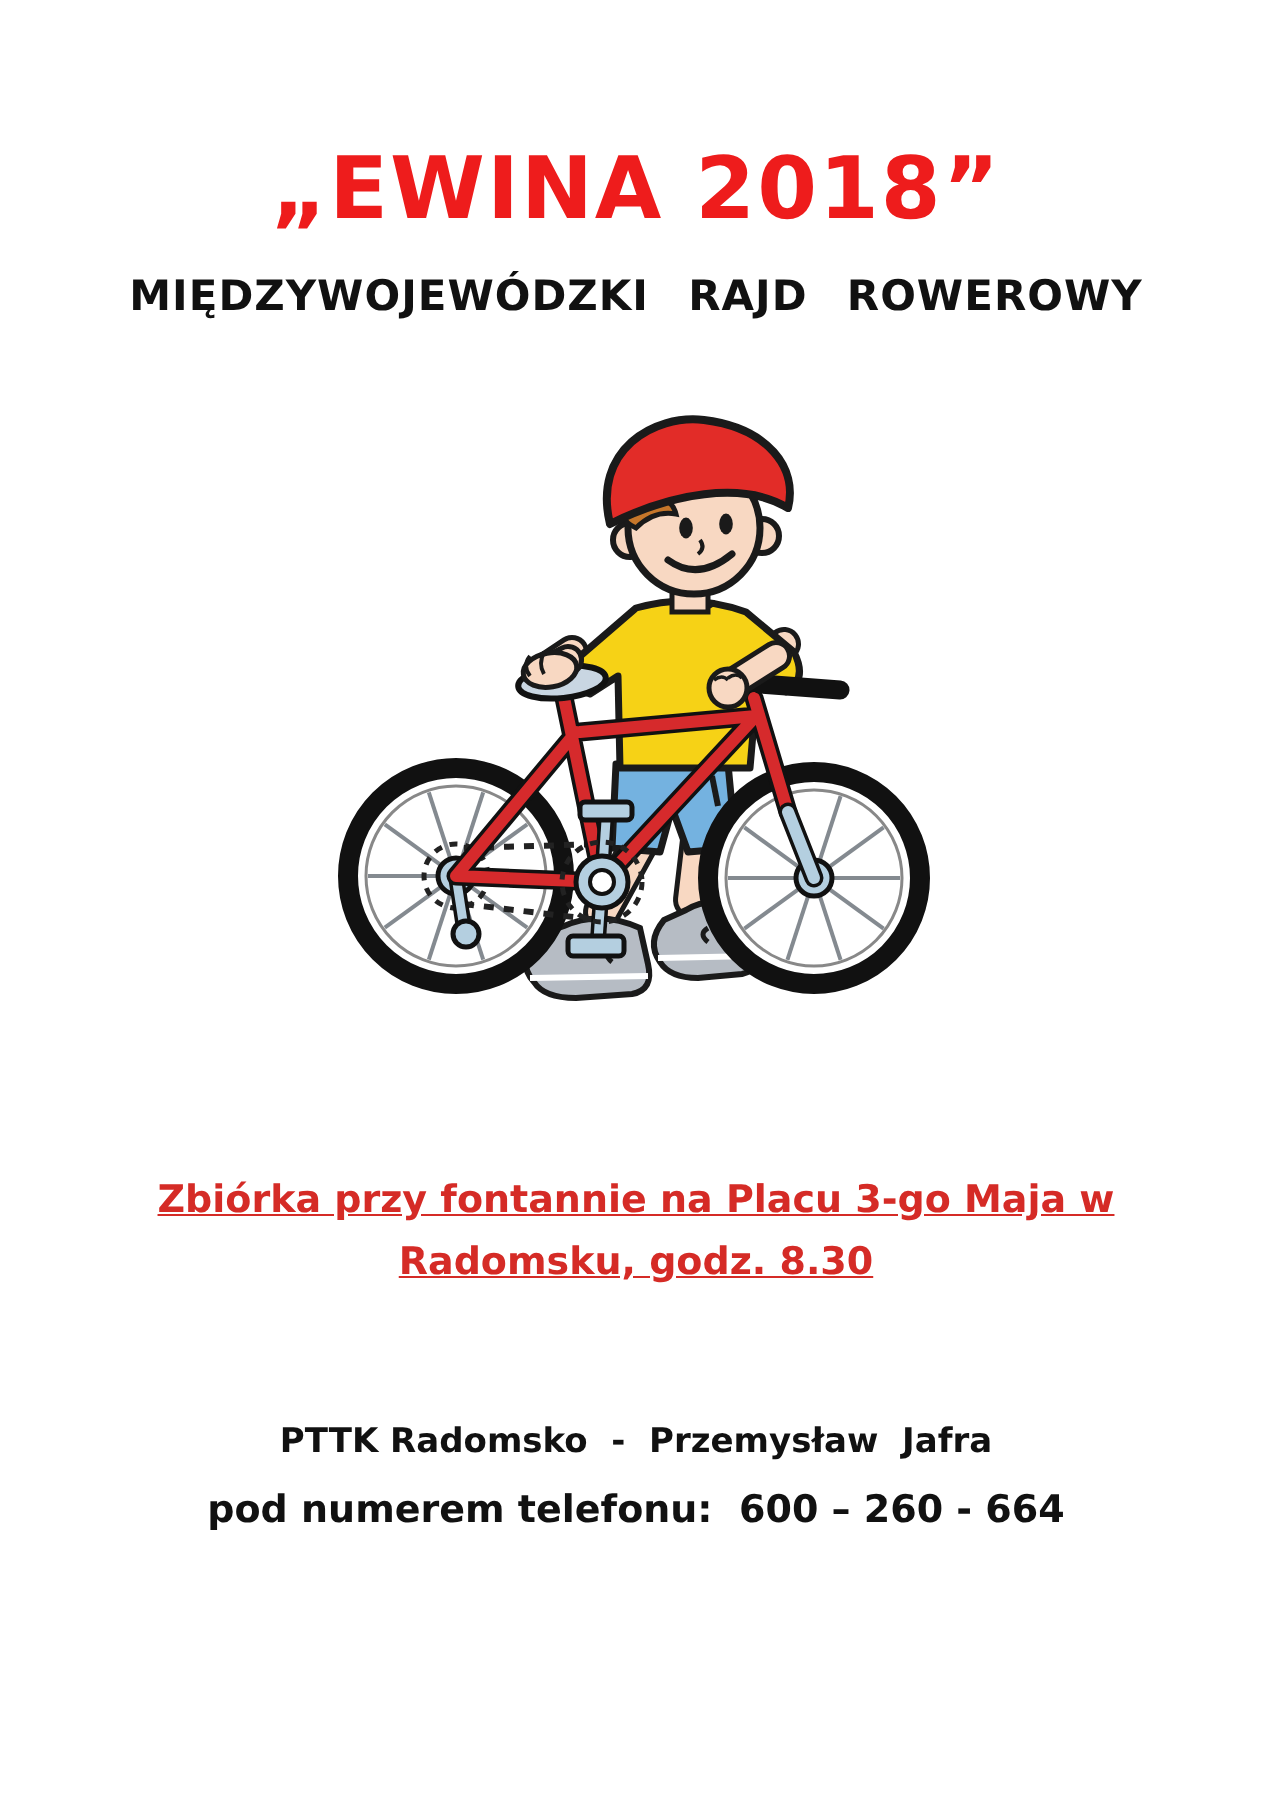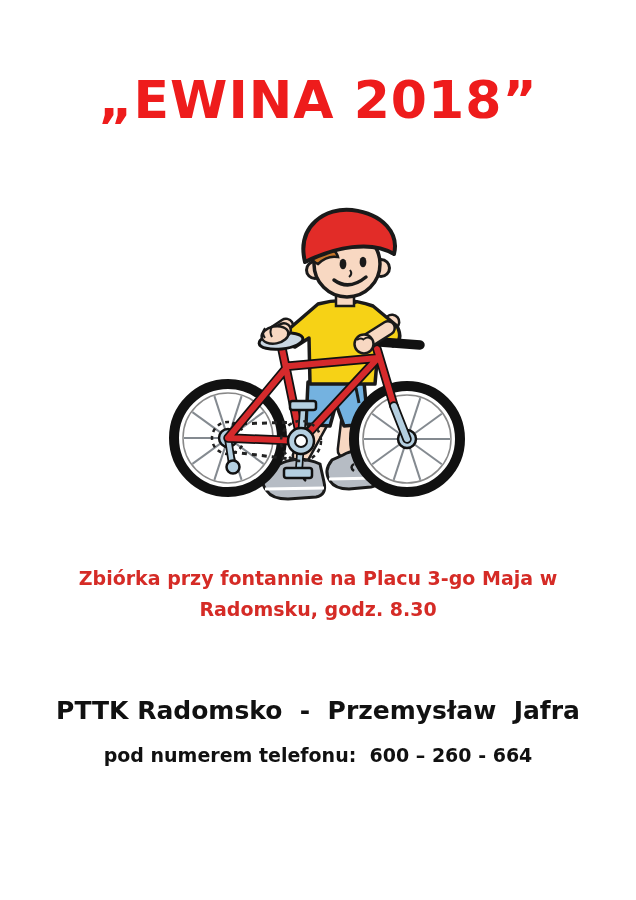--- a/index.html
+++ b/index.html
@@ -1,35 +1,36 @@
 <!DOCTYPE html>
 <html style="--title-red: #ee1c1c; --accent-red: #d52b26; --text-black: #111111; --background: #ffffff; --frame-red: #d62a2c; --shirt-yellow: #f6d216; --shorts-blue: #74b2e0; --skin: #f8d8c2; --metal-blue: #b4cfe0; --shoe-grey: #b6bcc4; --cap-red: #e22c28; --hair-brown: #c5762a;"><head>
 <meta charset="utf-8">
 <style>
   html,body{margin:0;padding:0;background:#ffffff;}
   .poster{
     position:relative;width:636px;height:900px;background:var(--background,#fff);
     font-family:"DejaVu Sans","Liberation Sans",sans-serif;overflow:hidden;
   }
   .line{position:absolute;left:0;width:100%;text-align:center;font-weight:bold;white-space:pre-wrap;}
-  .title{top:70px;font-size:52px;letter-spacing:1px;color:var(--title-red,#ee1c1c);}
+  .title{top:70px;font-size:43px;letter-spacing:1px;color:var(--title-red,#ee1c1c);}
   .subtitle{top:136px;font-size:21px;letter-spacing:.5px;word-spacing:2px;color:var(--text-black,#111);}
   .date-line{top:551px;font-size:19px;color:var(--accent-red,#d52b26);}
-  .meeting-line{top:563px;font-size:19px;line-height:31px;color:var(--accent-red,#d52b26);}
+  .meeting-line{top:585px;font-size:19px;line-height:31px;color:var(--accent-red,#d52b26);text-decoration:underline;}
   .contact-1{top:678px;font-size:19px;color:var(--text-black,#111);}
-  .contact-2{top:696px;font-size:25px;color:var(--text-black,#111);}
+  .contact-2{top:711px;font-size:17px;color:var(--text-black,#111);}
   .contact-3{top:744px;font-size:19px;color:var(--text-black,#111);}
   .illustration{position:absolute;top:198px;left:50%;transform:translateX(-50%);}
 </style>
 </head>
 <body>
 
 <div class="poster">
 
   <div class="line title">„EWINA 2018”</div>
+  <div class="line subtitle">MIĘDZYWOJEWÓDZKI  RAJD  ROWEROWY</div>
 
   <svg class="illustration" width="300" height="320" viewBox="0 0 300 320" role="img" aria-label="Cartoon boy wearing a red cap and yellow t-shirt standing behind a red bicycle">
 
     <g>
 
       <line x1="155" y1="218" x2="133" y2="258" stroke="#1a1a1a" stroke-width="19" stroke-linecap="round"></line>
       <line x1="155" y1="218" x2="133" y2="258" stroke="#f8d8c2" stroke-width="14" stroke-linecap="round"></line>
       <line x1="182" y1="218" x2="178" y2="252" stroke="#1a1a1a" stroke-width="19" stroke-linecap="round"></line>
       <line x1="182" y1="218" x2="178" y2="252" stroke="#f8d8c2" stroke-width="14" stroke-linecap="round"></line>
 

